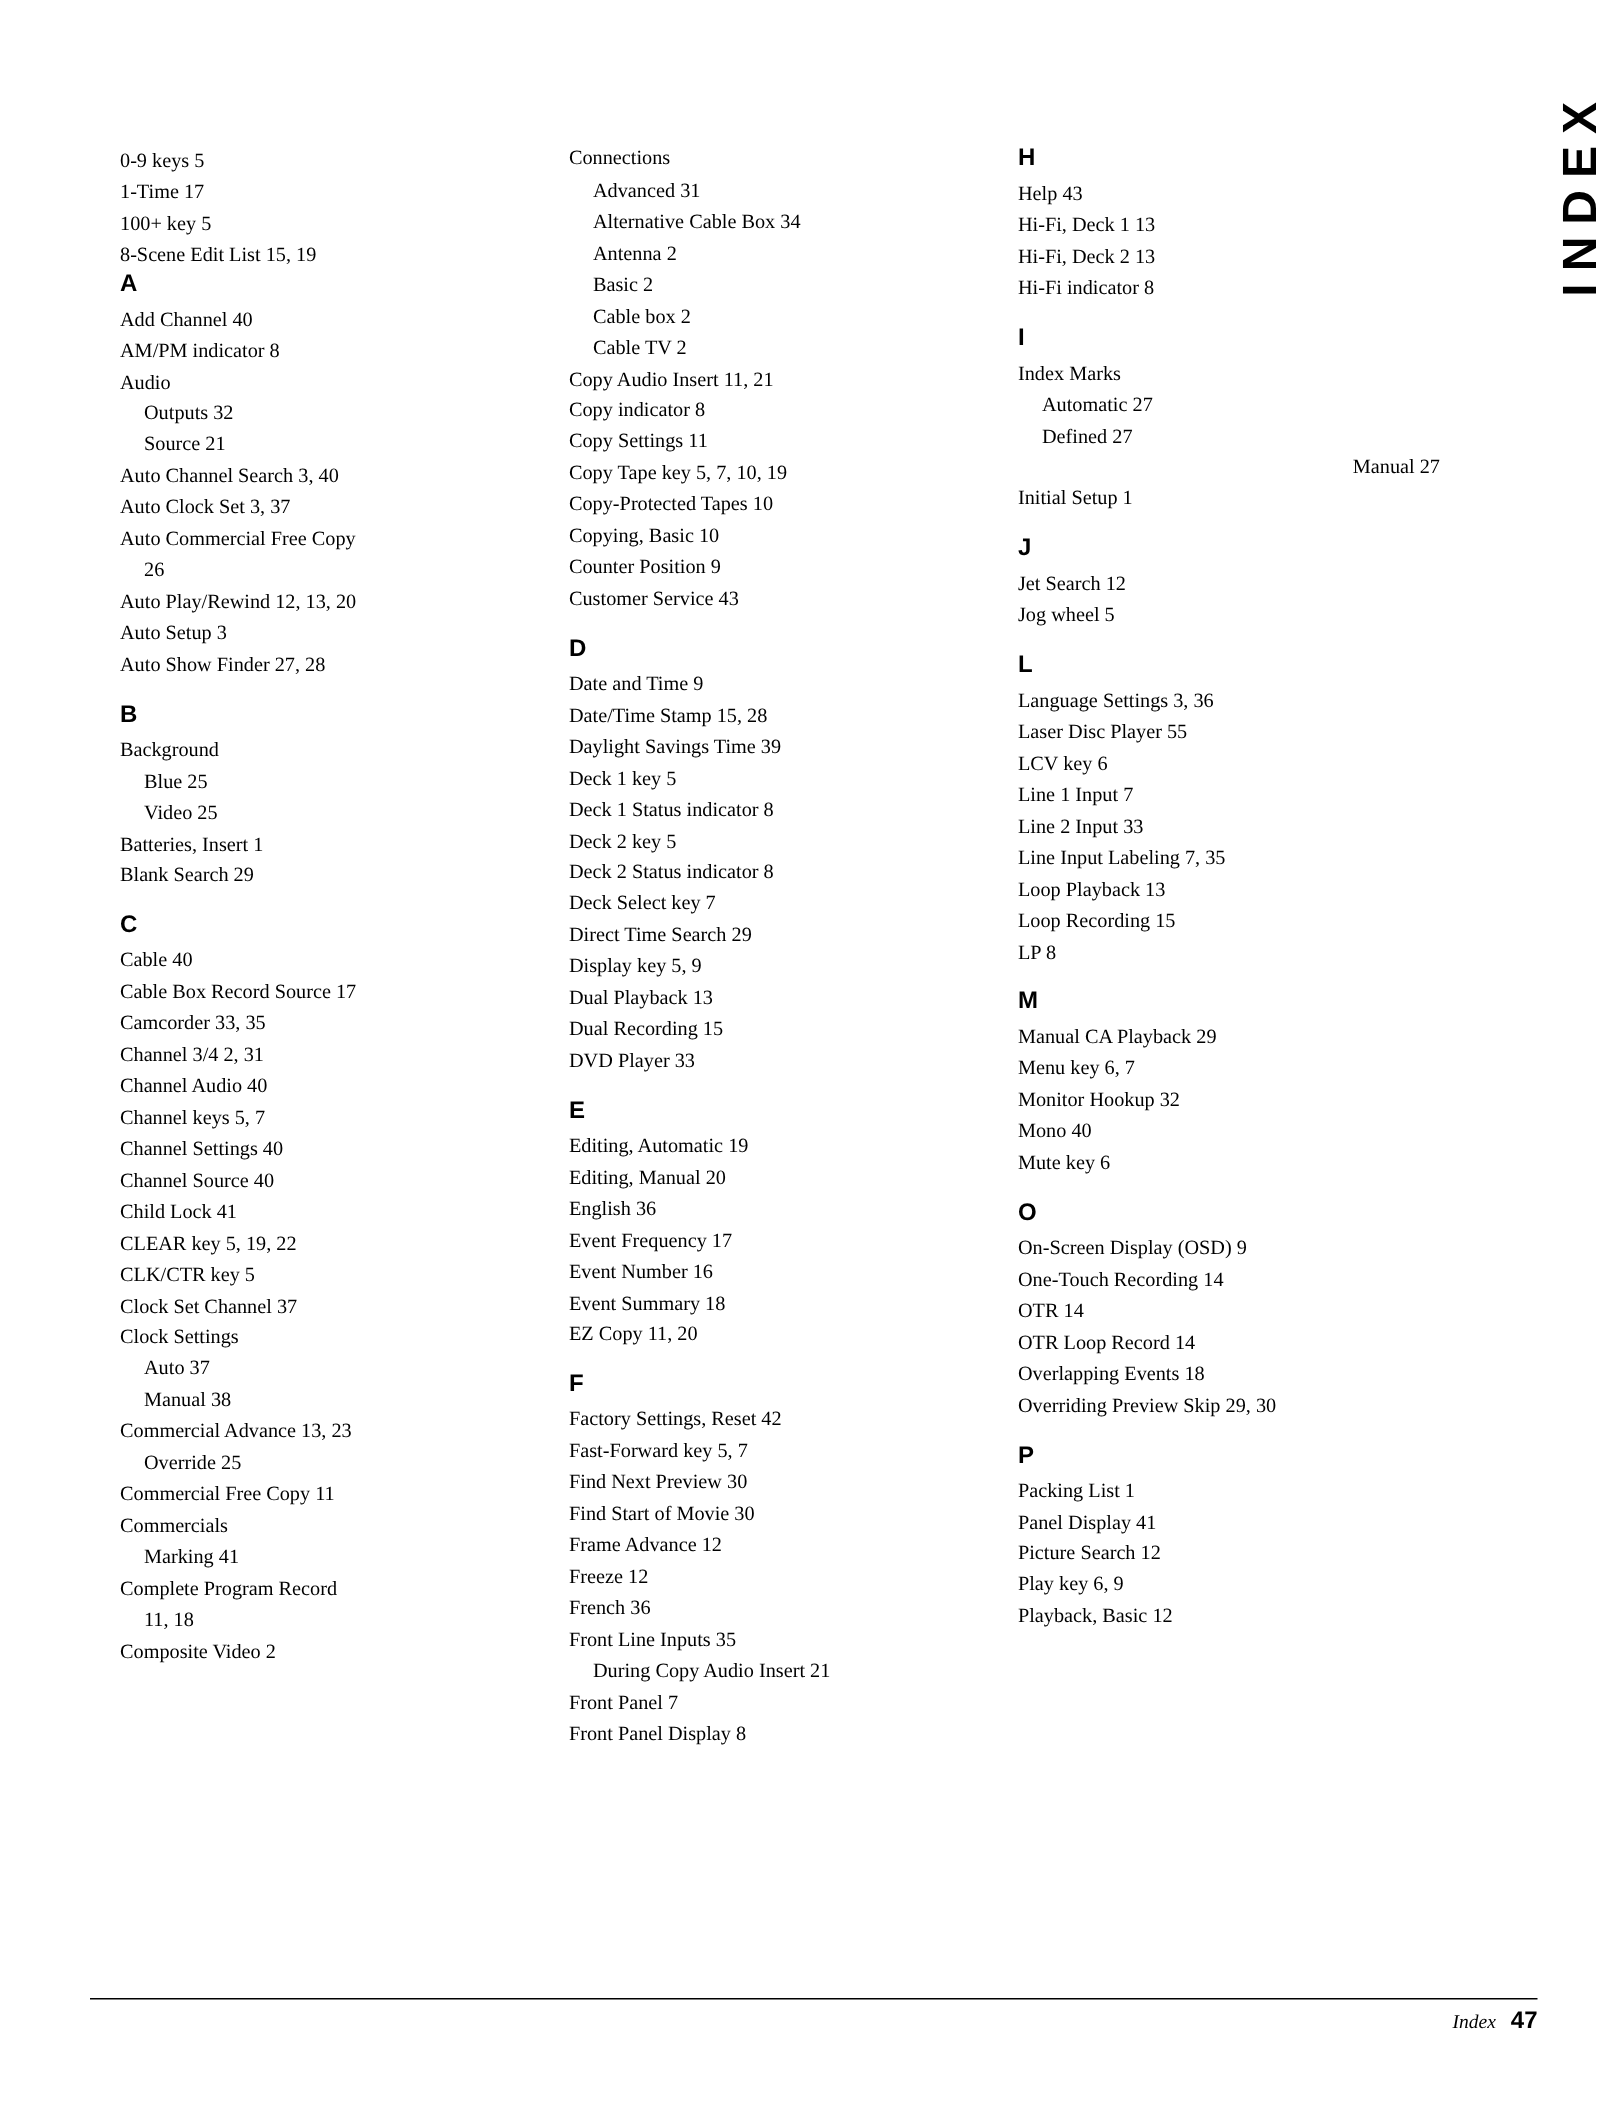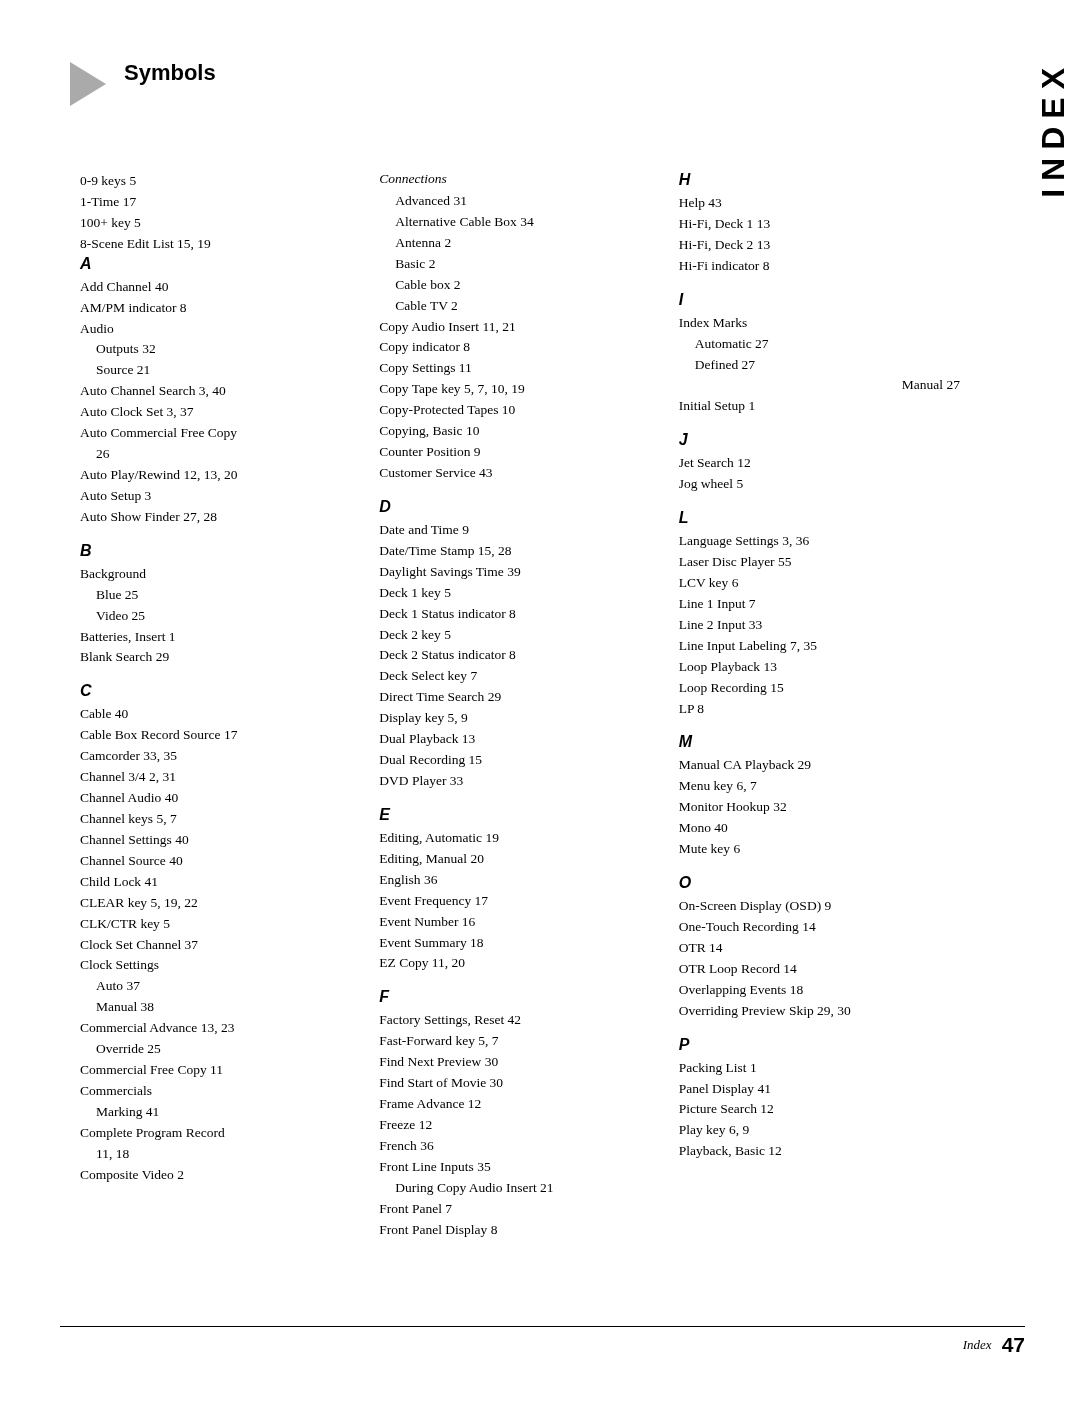--- a/index.html
+++ b/index.html
@@ -66,21 +66,20 @@
     .col:last-child {
       padding-right: 0;
     }
     
     .section-header {
       font-size: 16px;
       font-weight: bold;
       margin-top: 14px;
       margin-bottom: 4px;
       font-family: Arial, sans-serif;
-      font-style: italic;
     }
     .section-header.first {
       margin-top: 0;
     }
     
     .page-title {
       font-size: 22px;
       font-weight: bold;
       margin-bottom: 8px;
       font-family: Arial, sans-serif;
@@ -108,43 +107,34 @@
     .bottom-right {
       display: flex;
       align-items: center;
       gap: 10px;
     }
     .bottom-italic {
       font-style: italic;
       font-size: 13px;
     }
     .bottom-number {
-      font-size: 21px;
+      font-size: 16px;
       font-weight: bold;
       font-family: Arial, sans-serif;
     }
   </style>
 </head>
 <body>
 
 <div class="page">
 
   <div class="side-index">
     <span class="index-letter">INDEX</span>
   </div>
 
-  <div style="display:flex; flex-direction:row; margin-bottom:10px;">
-
-    <div style="display:flex; flex-direction:column; justify-content:flex-start; padding-top:2px; margin-right:18px;">
-      <div class="triangle-icon"></div>
-    </div>
-    <div>
-      <div class="page-title">Symbols</div>
-    </div>
-  </div>
 
   <div class="columns-wrapper">
 
     <div class="col" id="col1-el">
         <div class="entry">0-9 keys  5</div>
         <div class="entry">1-Time  17</div>
         <div class="entry">100+ key  5</div>
         <div class="entry">8-Scene Edit List  15, 19</div>
         <div class="section-header first">A</div>
         <div class="entry">Add Channel  40</div>

